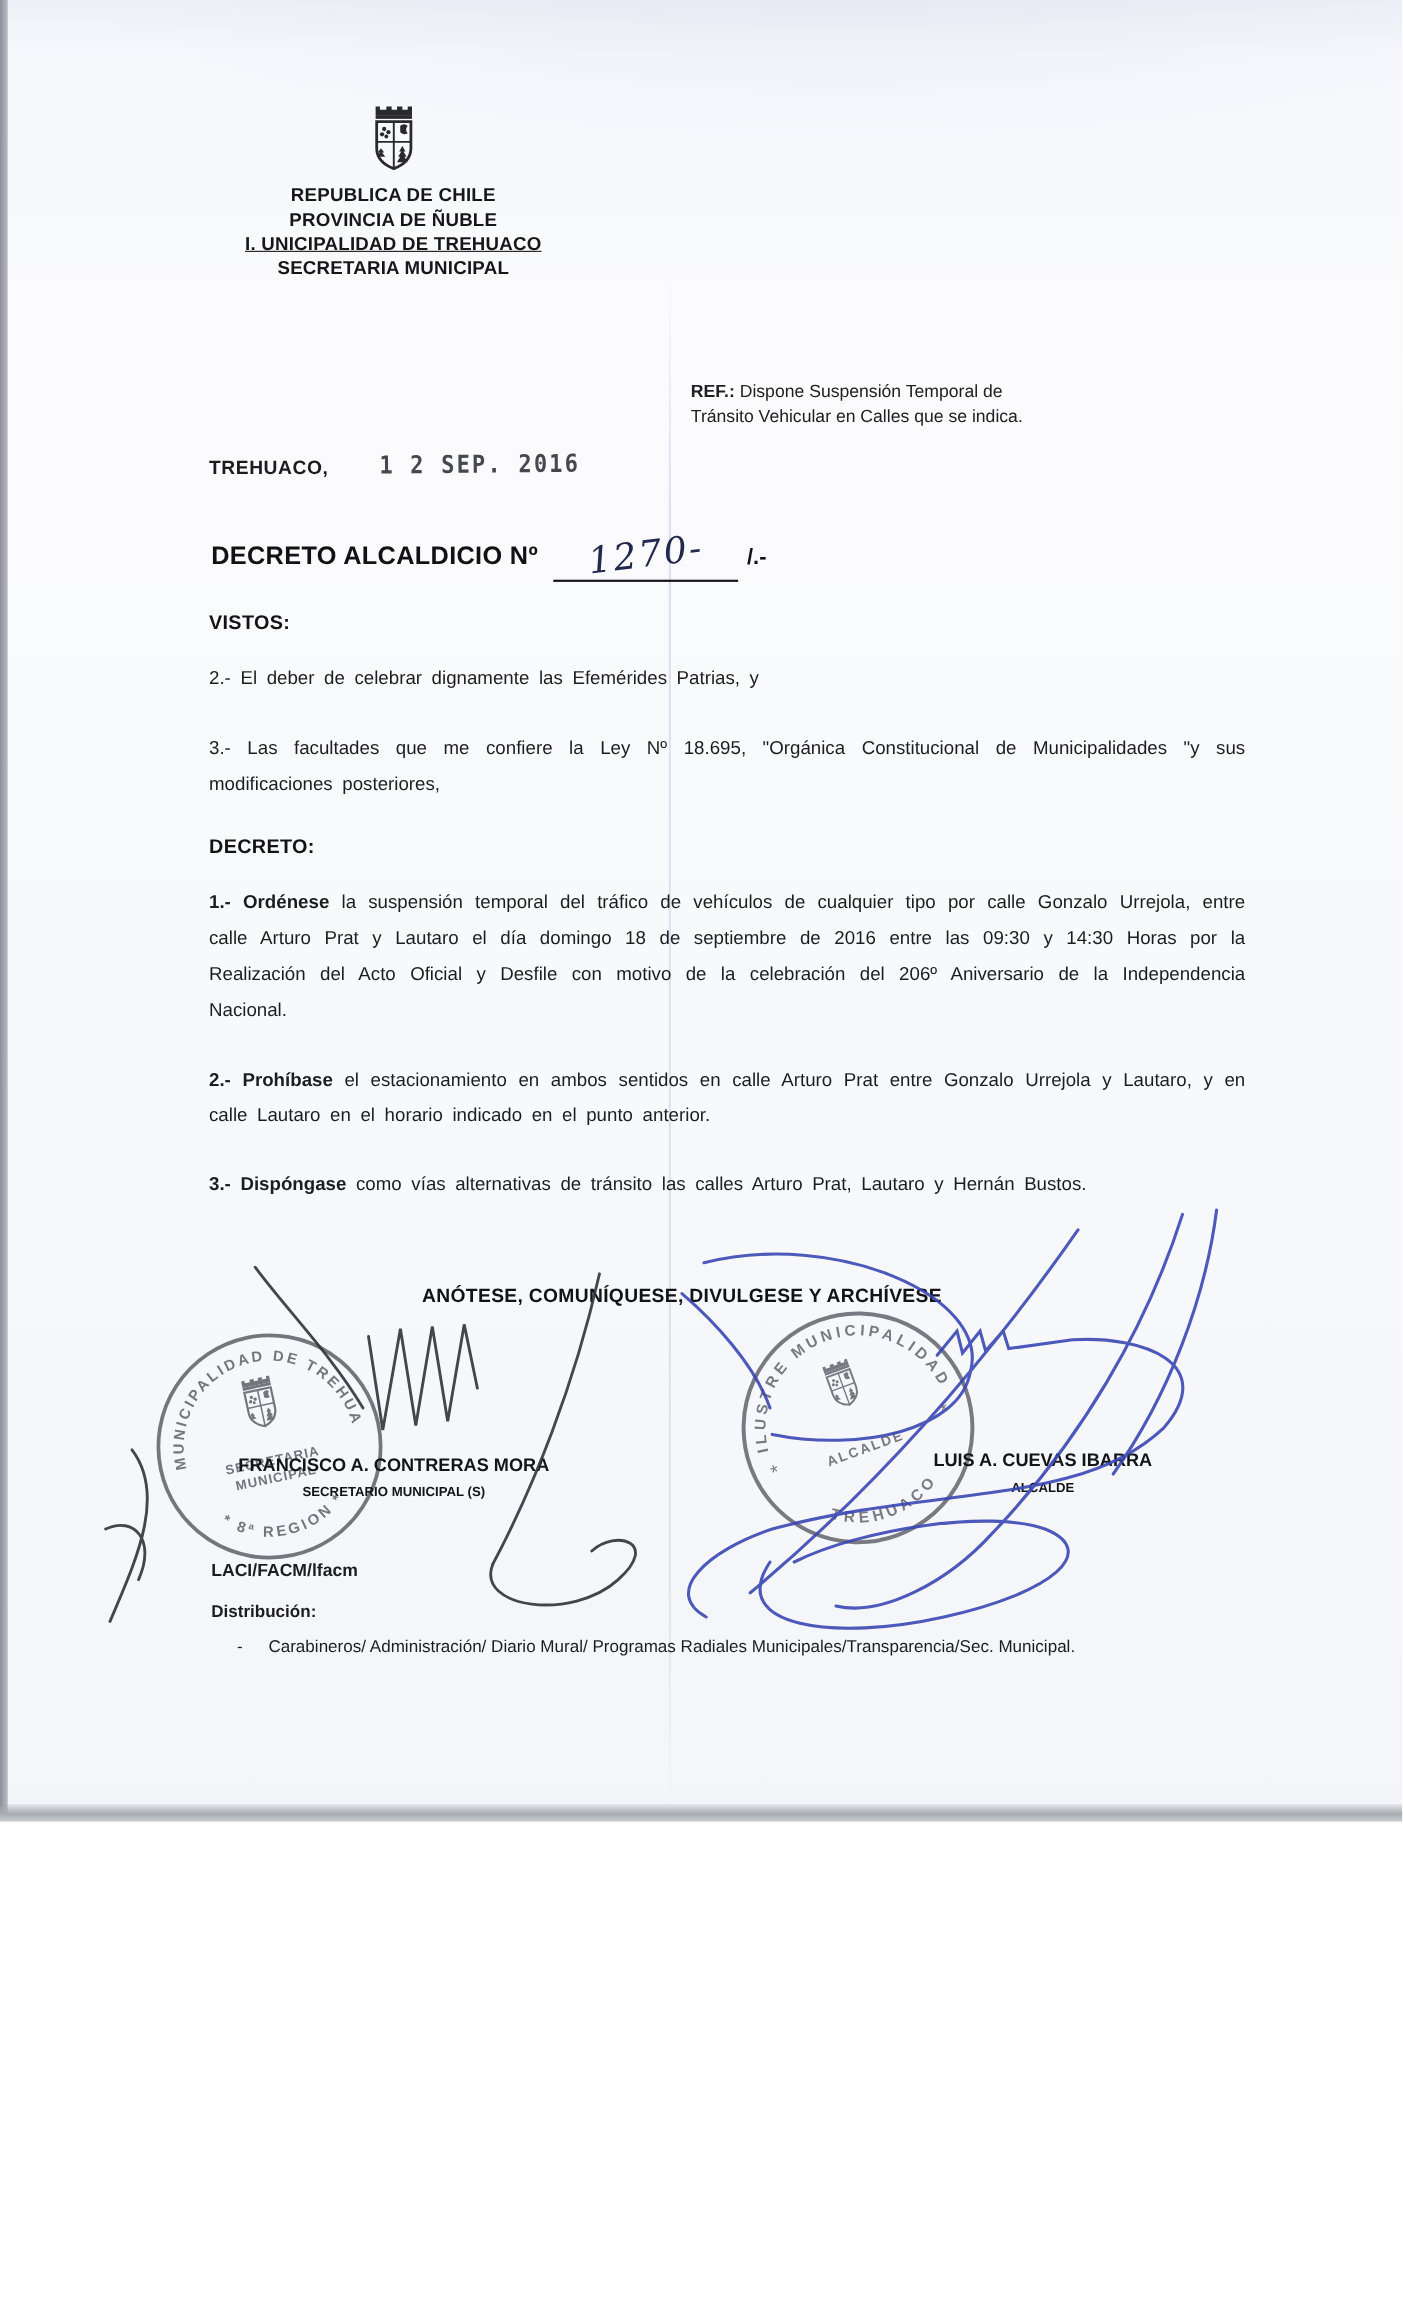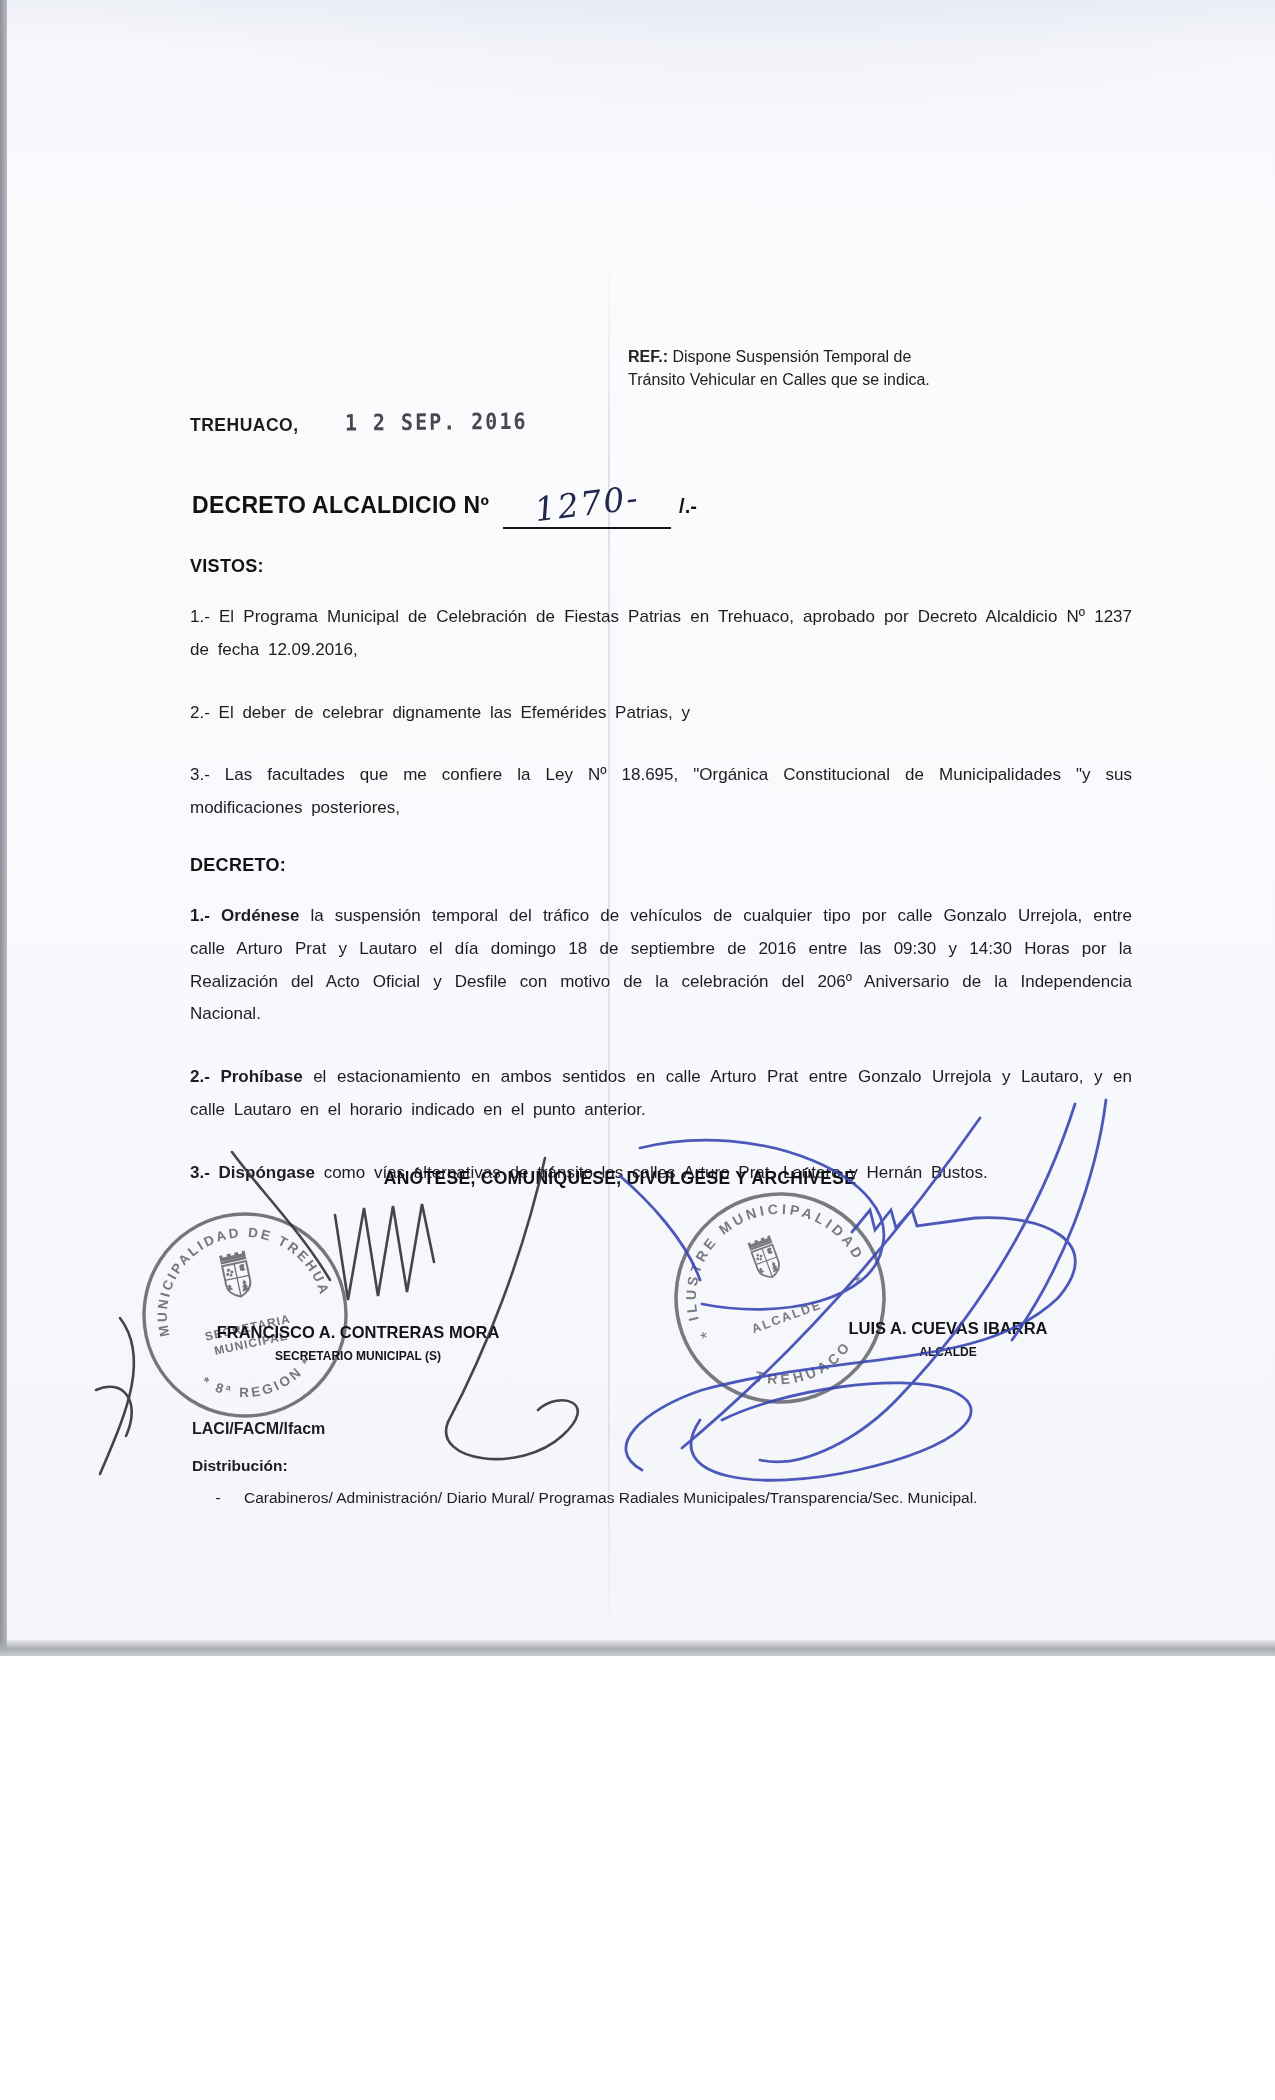--- a/index.html
+++ b/index.html
@@ -85,37 +85,45 @@
             <circle cx="25" cy="29" r="2" fill="currentColor"></circle>
           <circle cx="19" cy="31" r="2" fill="currentColor"></circle>
             <circle cx="23" cy="33" r="1.8" fill="currentColor"></circle>
           <path d="M36 23 q4 -3 7 0 q-3 4 0 7 q-4 2 -7 -1 z" fill="currentColor"></path>
           <path d="M18 44 l3 4 -2 0 3 4 -8 0 3 -4 -2 0 z" fill="currentColor"></path>
           <path d="M38 42 l3 5 -2 0 3 5 -2 0 3 5 -10 0 3 -5 -2 0 3 -5 -2 0 z" fill="currentColor"></path>
         </symbol>
       </defs>
     </svg>
 
+    <header class="letterhead">
+      <svg class="coa" viewBox="0 0 60 72">
+          <use href="#coa"></use>
+        </svg>
+      <div class="lh-line">REPUBLICA DE CHILE</div>
+      <div class="lh-line">PROVINCIA DE ÑUBLE</div>
+      <div class="lh-line underlined">I. UNICIPALIDAD DE TREHUACO</div>
+      <div class="lh-line">SECRETARIA MUNICIPAL</div>
+    </header>
 
     <div class="ref-block">
       <span class="ref-label">REF.:</span><span> Dispone Suspensión Temporal de Tránsito Vehicular en Calles que se indica.</span>
     </div>
 
     <div class="place-date">
       <span class="place">TREHUACO,</span>
       <span class="date-stamp">1 2 SEP. 2016</span>
     </div>
 
     <div class="decree-title">
       <span class="label">DECRETO ALCALDICIO Nº</span><span class="hand-number"><span>1270-</span></span><span class="decree-suffix">/.-</span>
     </div>
 
     <main class="body-col">
       <h2 class="sec-heading">VISTOS:</h2>
-      <p>1.- El Programa Municipal de Celebración de Fiestas Patrias en Trehuaco, aprobado por Decreto Alcaldicio Nº 1237 de fecha 12.09.2016,</p>
       <p>2.- El deber de celebrar dignamente las Efemérides Patrias, y</p>
       <p>3.- Las facultades que me confiere la Ley Nº 18.695, "Orgánica Constitucional de Municipalidades "y sus modificaciones posteriores,</p>
 
       <h2 class="sec-heading decreto-heading">DECRETO:</h2>
       <p><span class="lead">1.- Ordénese</span><span> la suspensión temporal del tráfico de vehículos de cualquier tipo por calle Gonzalo Urrejola, entre calle Arturo Prat y Lautaro el día domingo 18 de septiembre de 2016 entre las 09:30 y 14:30 Horas por la Realización del Acto Oficial y Desfile con motivo de la celebración del 206º Aniversario de la Independencia Nacional.</span></p>
       <p><span class="lead">2.- Prohíbase</span><span> el estacionamiento en ambos sentidos en calle Arturo Prat entre Gonzalo Urrejola y Lautaro, y en calle Lautaro en el horario indicado en el punto anterior.</span></p>
       <p><span class="lead">3.- Dispóngase</span><span> como vías alternativas de tránsito las calles Arturo Prat, Lautaro y Hernán Bustos.</span></p>
     </main>
 
     <div class="closing-line">ANÓTESE, COMUNÍQUESE, DIVULGESE Y ARCHÍVESE</div>

